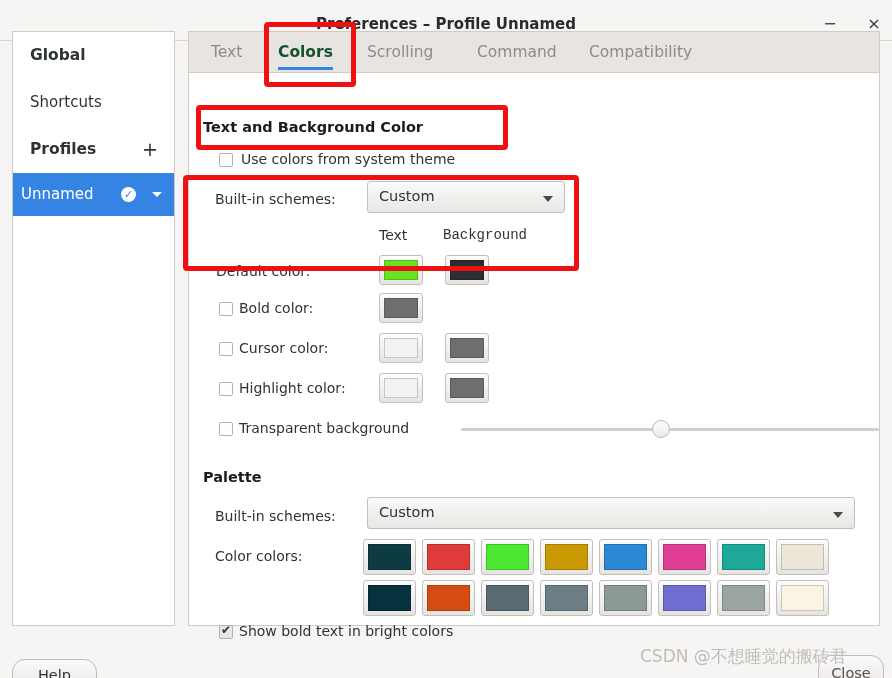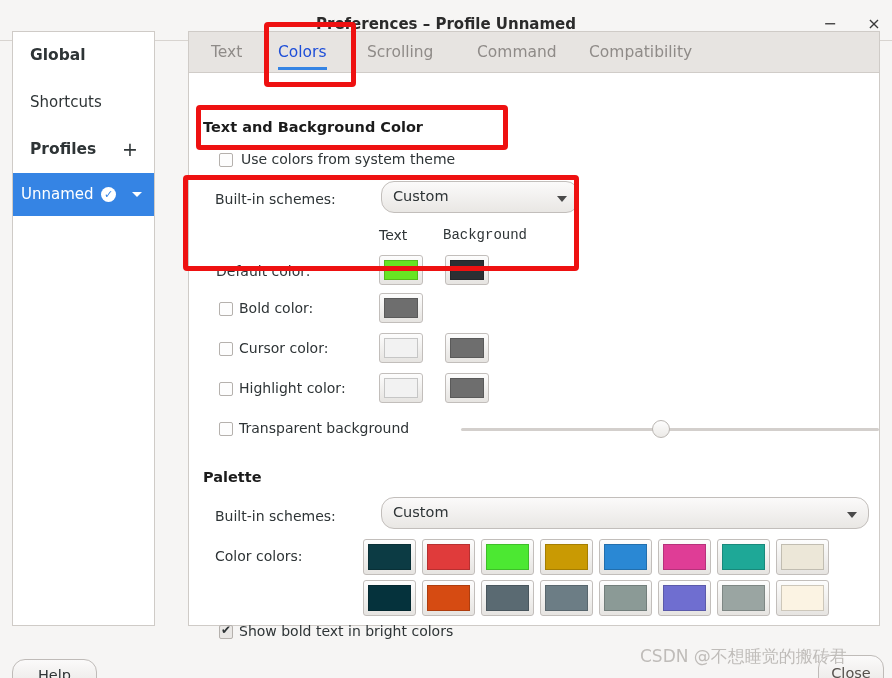--- a/index.html
+++ b/index.html
@@ -24,21 +24,21 @@
   }
   .wc{
     position:absolute;top:-4px;font-size:16px;color:#3a3a3a;
     width:20px;text-align:center;line-height:20px;
   }
   .wc-min{right:52px;}
   .wc-close{right:8px;}
 
   
   .sidebar{
-    position:absolute;left:12px;top:31px;width:143px;height:595px;
+    position:absolute;left:12px;top:31px;width:163px;height:595px;
     background:#ffffff;border:1px solid #cfcbc7;box-sizing:border-box;
   }
   .side-item{
     position:relative;height:47px;line-height:47px;padding-left:17px;
     font-size:15px;color:#2e3436;white-space:nowrap;
   }
   .side-item.head{font-weight:bold;font-size:15.5px;}
   .side-item.sel{
     background:#3584e4;color:#ffffff;height:43px;line-height:43px;padding-left:8px;
   }
@@ -65,21 +65,21 @@
     background:#ffffff;border:1px solid #cfcbc7;box-sizing:border-box;
   }
   .tabbar{
     position:absolute;left:0;top:0;width:100%;height:41px;
     background:#e7e4e1;border-bottom:1px solid #d0ccc8;box-sizing:border-box;
   }
   .tab{
     position:absolute;top:0;height:41px;line-height:40px;
     font-size:15.5px;color:#8f8b88;white-space:nowrap;
   }
-  .tab.active{color:#1d4ed8;font-weight:normal;}
+  .tab.active{color:#14532d;font-weight:bold;}
   .tab .ul{
     position:absolute;left:0;right:0;bottom:3px;height:3px;background:#3584e4;
   }
 
   .content{position:absolute;left:0;top:41px;width:100%;height:553px;}
 
   .sect-title{
     position:absolute;font-weight:bold;font-size:14.5px;color:#1b1b1b;white-space:nowrap;
   }
   .lbl{position:absolute;font-size:14px;color:#2e3436;white-space:nowrap;}
@@ -92,21 +92,21 @@
   }
   .cb.on{background:#e9e7e5;}
   .cb.on:after{
     content:"\2714";position:absolute;left:1px;top:-3px;font-size:12px;color:#2e3436;
   }
 
   
   .combo{
     position:absolute;height:32px;box-sizing:border-box;
     background:linear-gradient(#fbfafa,#e9e7e4);
-    border:1px solid #c2bebb;border-radius:13px;margin-left:14px;
+    border:1px solid #c2bebb;border-radius:3px;
   }
   .combo .val{
     position:absolute;left:11px;top:6px;font-size:14.5px;color:#2e3436;white-space:nowrap;
   }
   .combo .arr{
     position:absolute;right:11px;top:14px;width:0;height:0;
     border-left:5px solid transparent;border-right:5px solid transparent;
     border-top:6px solid #4a4a4a;
   }
 

